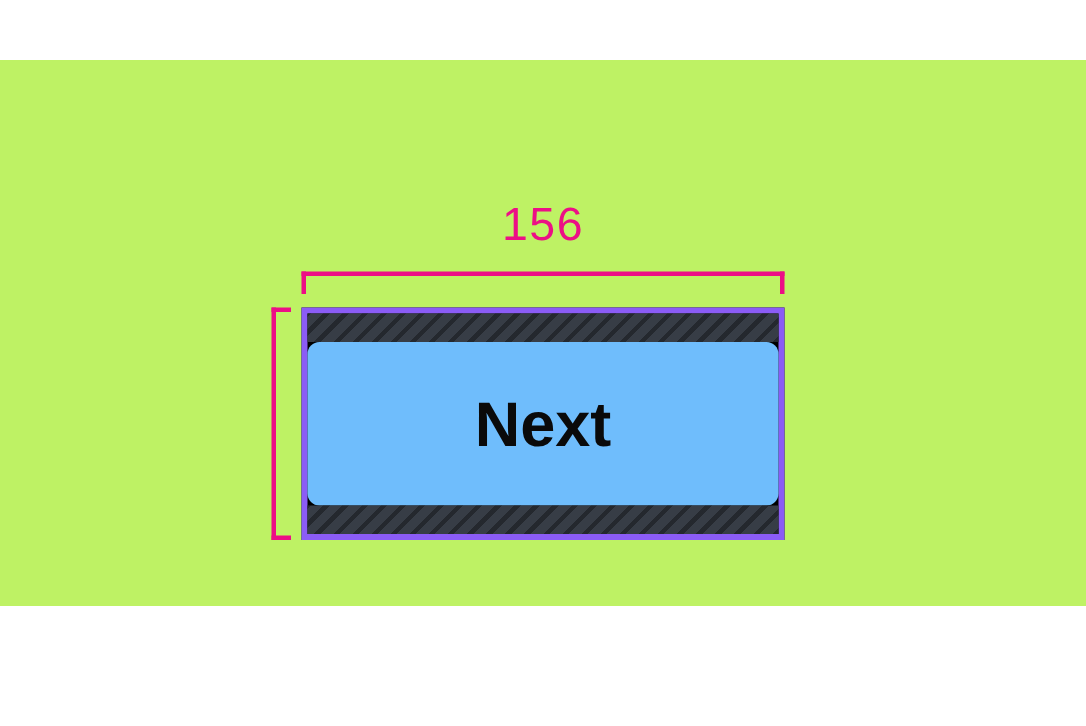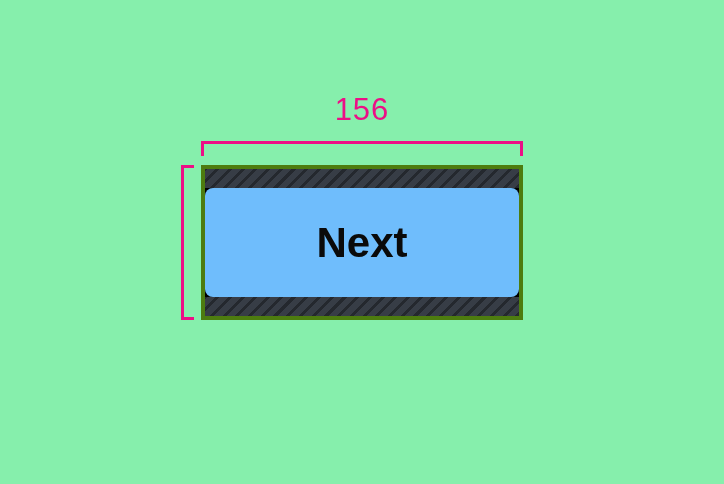--- a/index.html
+++ b/index.html
@@ -10,23 +10,24 @@
   body {
     width: 724px;
     height: 484px;
     overflow: hidden;
     font-family: "Liberation Sans", sans-serif;
   }
 
   #screen {
     position: relative;
     width: 724px;
-    height: 484px;
-    background: #86efac;
+    height: 364px;
+    background: #bef264;
     overflow: hidden;
+    margin-top: 40px;
   }
 
   
   .dim-label {
     position: absolute;
     color: #ec0f86;
     font-family: "Liberation Sans", sans-serif;
     font-size: 31px;
     font-weight: 400;
     line-height: 1;
@@ -104,21 +105,21 @@
   #height-bracket .tick.bottom { bottom: 0; }
 
   
   #element-box {
     position: absolute;
     left: 201px;
     top: 165px;
     width: 322px;
     height: 155px;
     box-sizing: border-box;
-    border: 4px solid #4d7c0f;
+    border: 4px solid #8b5cf6;
     background: #000000;
   }
 
   
   .hatch-band {
     position: absolute;
     left: 0;
     width: 100%;
     height: 19px;
     background-color: #373d46;

